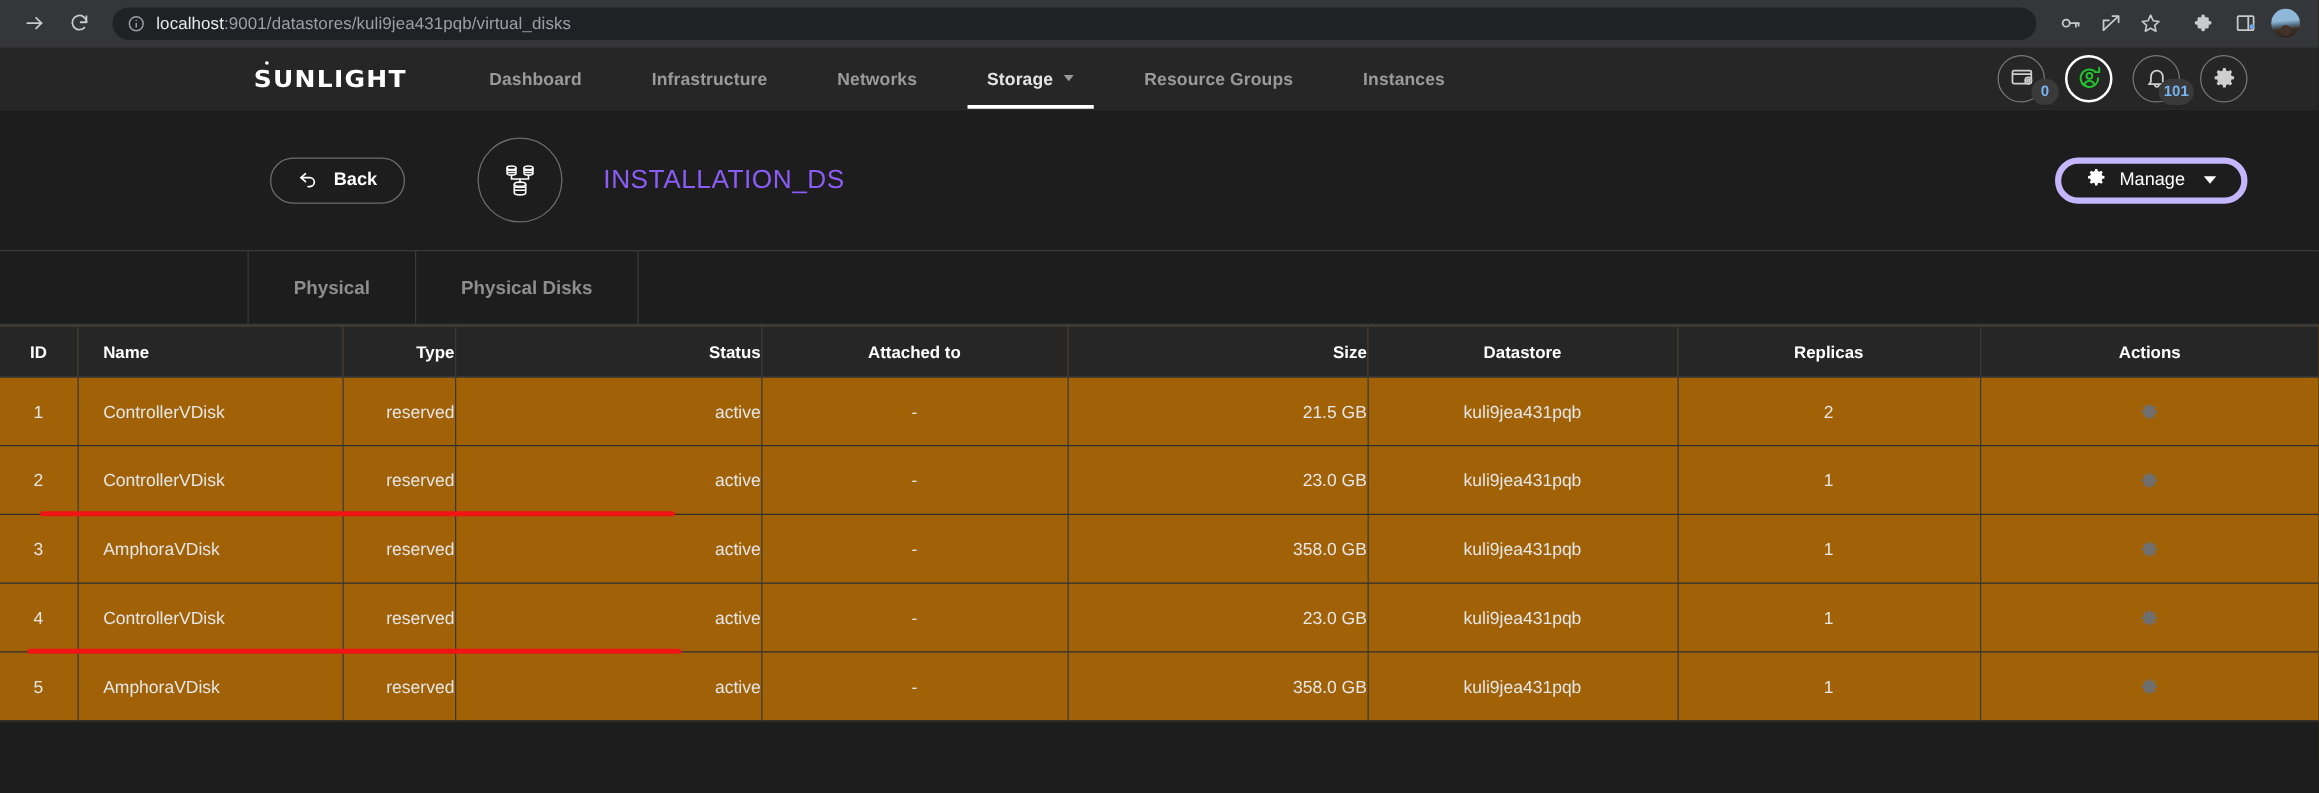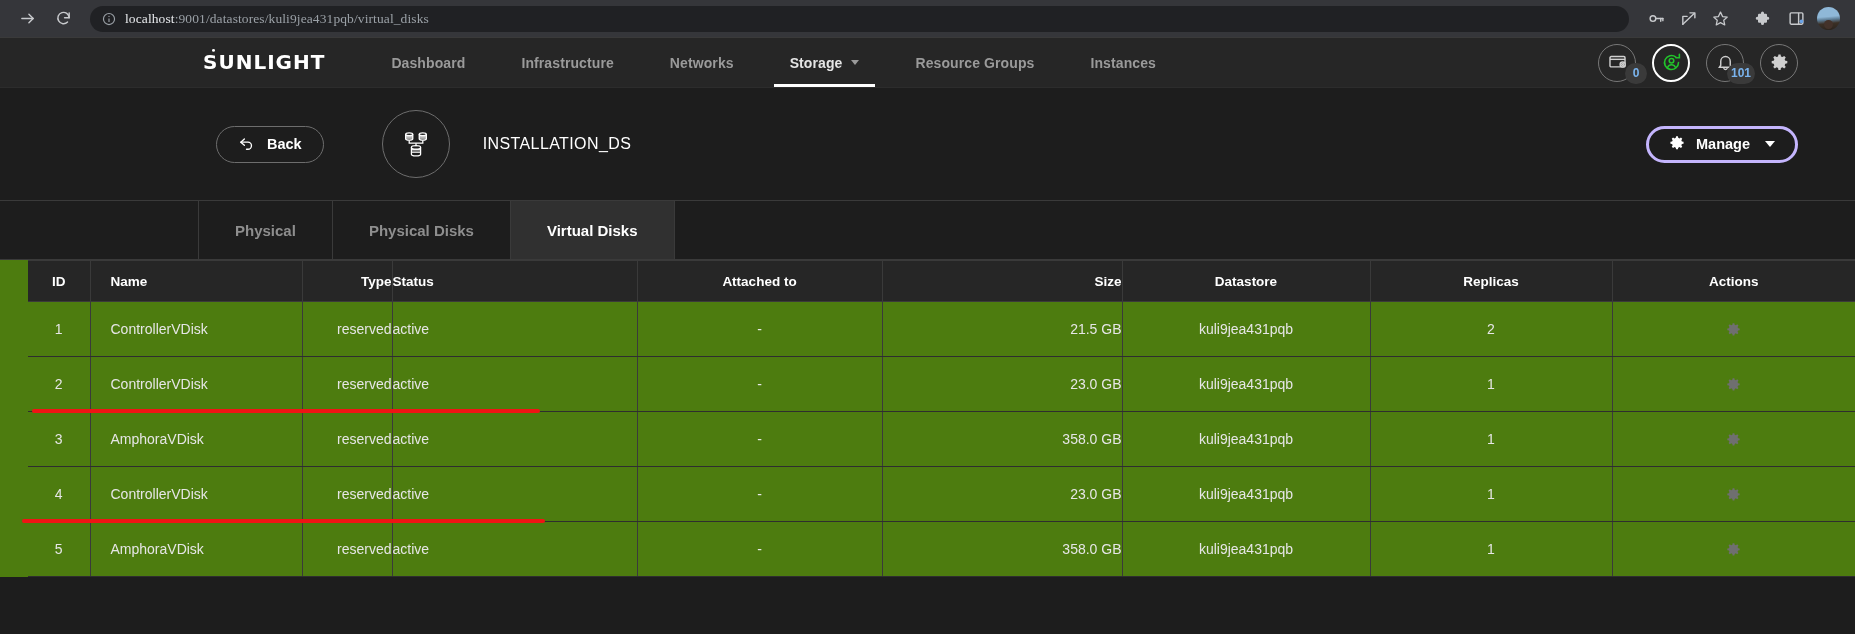--- a/index.html
+++ b/index.html
@@ -11,21 +11,20 @@
   }
 
   
   .browser-bar {
     height: 37px;
     background: #35363a;
     display: flex;
     align-items: center;
     padding: 0 12px;
     gap: 6px;
-    font-family: Liberation Serif, serif;
   }
   .nav-btn {
     width: 30px; height: 30px;
     display: flex; align-items: center; justify-content: center;
     border-radius: 50%;
     color: #c8cacd;
     flex: none;
   }
   .nav-btn svg { display: block; }
   .omnibox {
@@ -175,34 +174,34 @@
   .ds-icon-circle {
     width: 68px; height: 68px;
     border: 1px solid #6d6d6d;
     border-radius: 50%;
     display: flex; align-items: center; justify-content: center;
     margin-left: 58px;
     color: #ffffff;
   }
   .ds-title {
     margin-left: 33px;
-    font-size: 16px;
-    color: #ffffff;
+    font-size: 21px;
+    color: #8b5cf6;
     letter-spacing: 0.4px;
     font-weight: 400;
   }
   .manage-btn {
     margin-left: auto;
     height: 37px;
     padding: 0 20px;
-    border: 3px solid #c4b5fd;
+    border: 5px solid #c4b5fd;
     border-radius: 19px;
     display: flex; align-items: center; gap: 11px;
     color: #ffffff;
-    font-size: 14.5px; font-weight: 700;
+    font-size: 14.5px; font-weight: 400;
     background: transparent;
   }
   .manage-caret {
     width: 0; height: 0;
     border-left: 5px solid transparent;
     border-right: 5px solid transparent;
     border-top: 6px solid #ffffff;
     margin-left: 4px;
   }
 
@@ -224,21 +223,21 @@
     border-right: 1px solid #3a3a3a;
     white-space: nowrap;
   }
   .tab.active {
     color: #ffffff;
     background: #303030;
   }
   .tabs-rest { flex: 1; }
 
   
-  .table-wrap { background: #4d7c0f; padding-left: 28px; }
+  .table-wrap { background: #a16207; }
   table { width: 100%; border-collapse: collapse; table-layout: fixed; }
   thead th {
     height: 41px;
     background: #262626;
     color: #ffffff;
     font-size: 13.5px;
     font-weight: 700;
     border-right: 1px solid #3a3a3a;
     border-bottom: 1px solid #3a3a3a;
     border-top: 1px solid #3a3a3a;
@@ -250,21 +249,21 @@
     color: #e6e6e6;
     font-size: 14px;
     border-right: 1px solid #3a3a3a;
     border-bottom: 1px solid #2e2e2e;
     padding: 0;
   }
   tbody td:last-child { border-right: none; }
   .c-id     { width: 62px;  text-align: center; }
   .c-name   { width: 212px; text-align: left; padding-left: 20px !important; }
   .c-type   { width: 90px;  text-align: right; }
-  .c-status { width: 245px; text-align: left; }
+  .c-status { width: 245px; text-align: right; }
   .c-att    { width: 245px; text-align: center; }
   .c-size   { width: 240px; text-align: right; }
   .c-ds     { width: 248px; text-align: center; }
   .c-rep    { width: 242px; text-align: center; }
   .c-act    { text-align: center; }
   th.c-name { text-align: left; }
   .gear-cell { color: #6f6f6f; display: flex; align-items: center; justify-content: center; }
 
   
   .tbl-pos { position: relative; }
@@ -452,23 +451,20 @@
   </div>
 </div>
 
 <div class="tabs-row">
   <div class="tabs-lead"></div>
   <div class="tab">
     <span>Physical</span>
   </div>
   <div class="tab">
     <span>Physical Disks</span>
-  </div>
-  <div class="tab active">
-    <span>Virtual Disks</span>
   </div>
   <div class="tabs-rest"></div>
 </div>
 
 <div class="table-wrap tbl-pos">
   <table>
     <thead>
       <tr>
         <th class="c-id">ID</th>
         <th class="c-name">Name</th>

